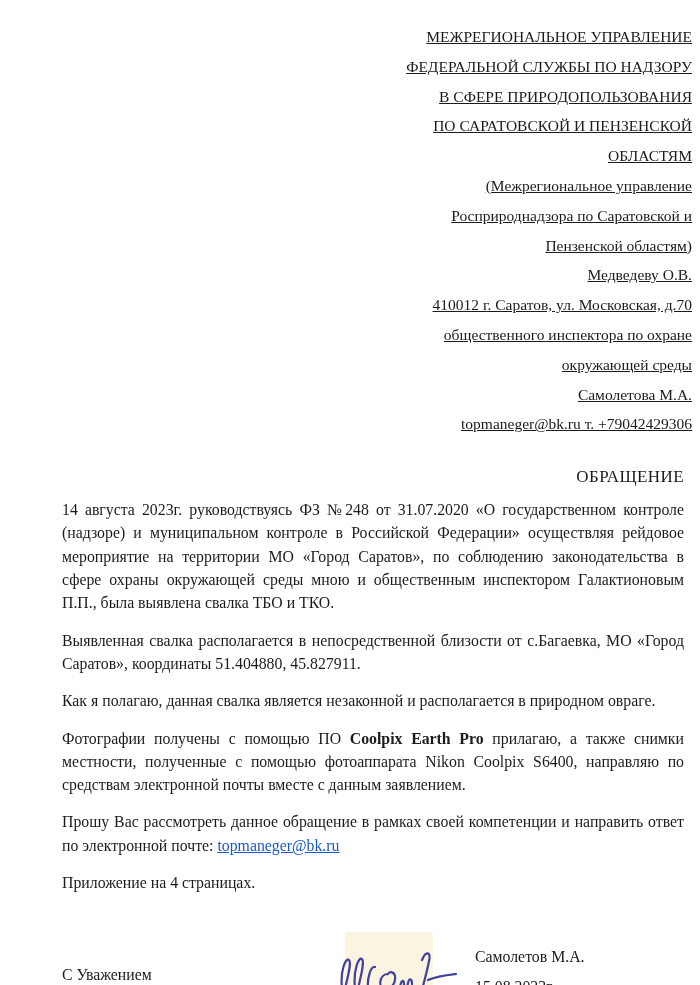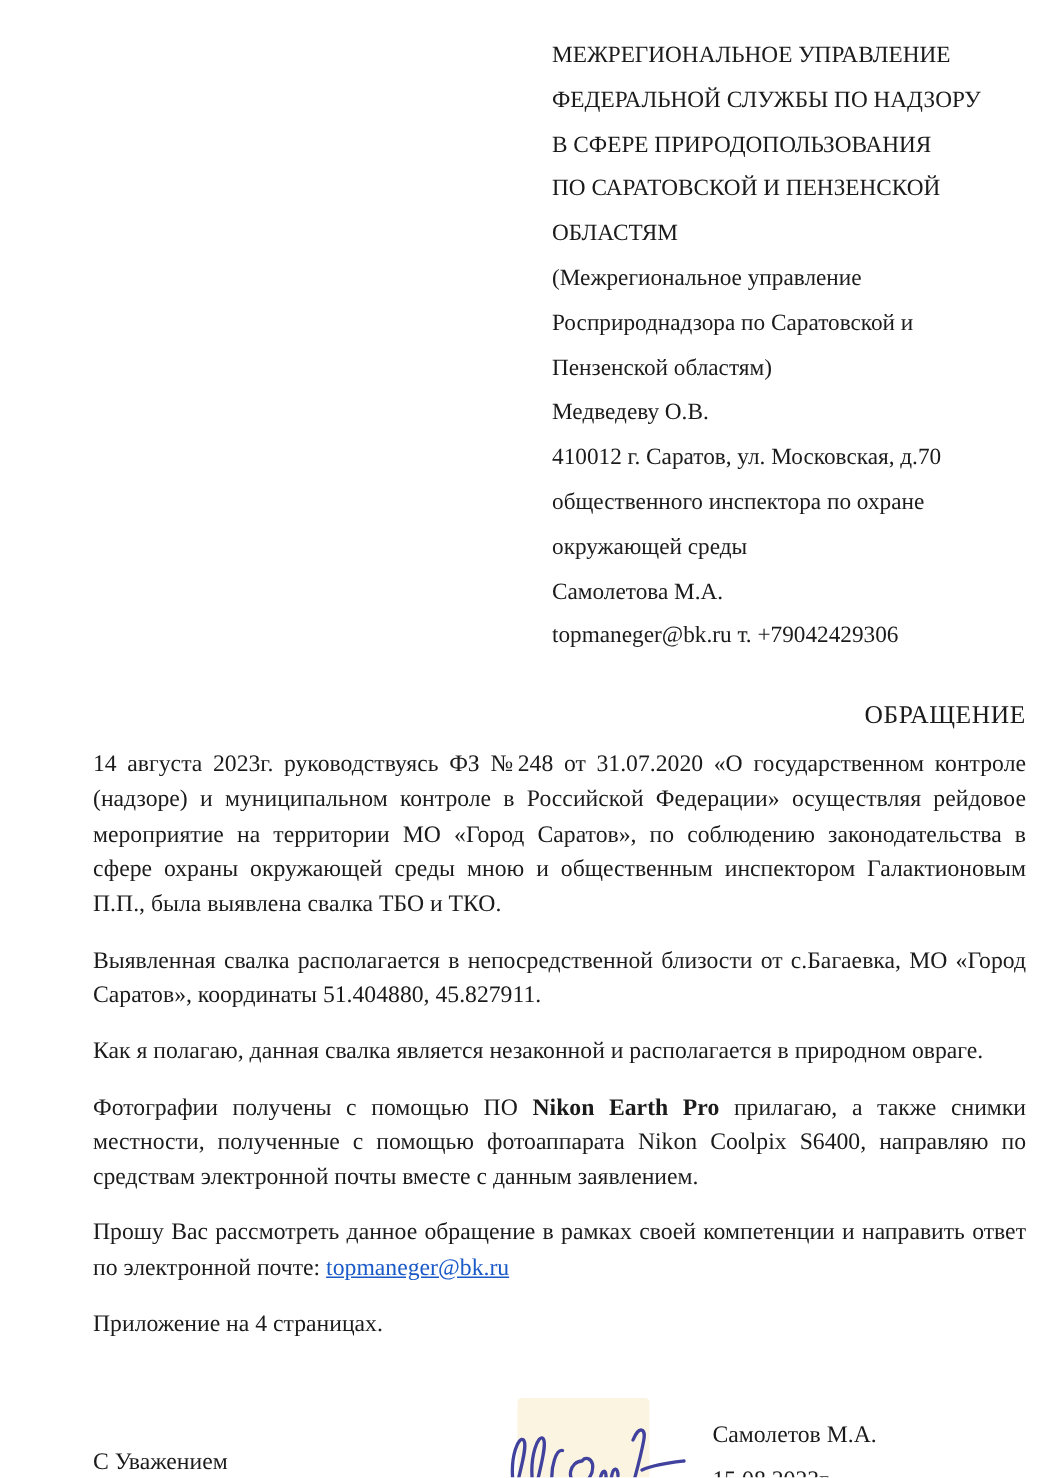--- a/index.html
+++ b/index.html
@@ -15,21 +15,22 @@
     width:700px;height:985px;background:var(--page-bg);
     font-family:"Liberation Serif","DejaVu Serif",serif;
     color:var(--text);
     position:relative;
     padding:22px 16px 0 62px;
     overflow:hidden;
   }
   .recipient{
     margin-left:306px;width:324px;
     font-size:15.5px;line-height:29.8px;
-    text-align:left;
+    text-align:right;
+    text-decoration:underline;
   }
   .doc-title{
     text-align:right;
     font-size:17px;
     letter-spacing:0.4px;
     margin-top:28px;
   }
   .body-text p{
     font-size:15.8px;
     line-height:23.3px;
@@ -69,21 +70,21 @@
     <div>Самолетова М.А.</div>
     <div>topmaneger@bk.ru т. +79042429306</div>
   </div>
 
   <div class="doc-title">ОБРАЩЕНИЕ</div>
 
   <div class="body-text">
     <p class="first">14 августа 2023г. руководствуясь ФЗ №248 от 31.07.2020 «О государственном контроле (надзоре) и муниципальном контроле в Российской Федерации» осуществляя рейдовое мероприятие на территории МО «Город Саратов», по соблюдению законодательства в сфере охраны окружающей среды мною и общественным инспектором Галактионовым П.П., была выявлена свалка ТБО и ТКО.</p>
     <p>Выявленная свалка располагается в непосредственной близости от с.Багаевка, МО «Город Саратов», координаты 51.404880, 45.827911.</p>
     <p>Как я полагаю, данная свалка является незаконной и располагается в природном овраге.</p>
-    <p><span>Фотографии получены с помощью ПО </span><span class="bold">Nikon Earth Pro</span><span> прилагаю, а также снимки местности, полученные с помощью фотоаппарата Nikon Coolpix S6400, направляю по средствам электронной почты вместе с данным заявлением.</span></p>
+    <p><span>Фотографии получены с помощью ПО </span><span class="bold">Coolpix Earth Pro</span><span> прилагаю, а также снимки местности, полученные с помощью фотоаппарата Nikon Coolpix S6400, направляю по средствам электронной почты вместе с данным заявлением.</span></p>
     <p><span>Прошу Вас рассмотреть данное обращение в рамках своей компетенции и направить ответ по электронной почте: </span><a class="link">topmaneger@bk.ru</a></p>
     <p>Приложение на 4 страницах.</p>
   </div>
 
   <div class="sig-row">
     <div class="closing">С Уважением</div>
     <div class="sig-patch"></div>
     <svg class="sig-svg" width="130" height="78" viewBox="0 0 130 78">
       <path d="M12 54 C10 36 16 23 19 26 C22 29 17 45 15 55
                M25 54 C23 36 29 22 32 25 C35 28 30 45 28 55

